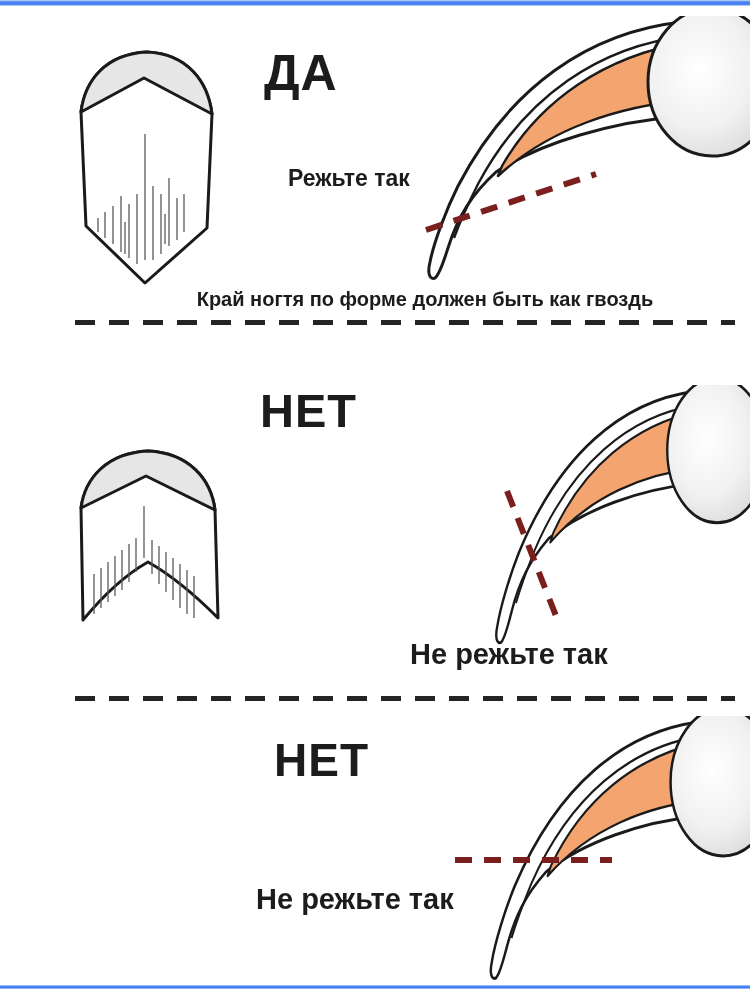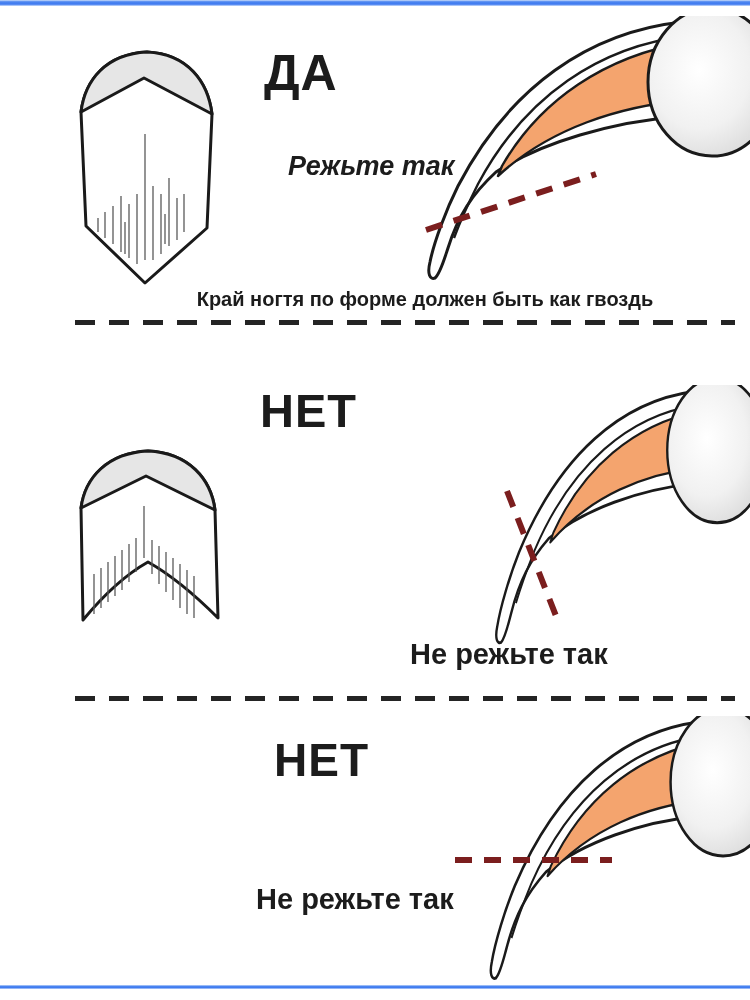--- a/index.html
+++ b/index.html
@@ -53,21 +53,21 @@
         <line x1="29" y1="166" x2="29" y2="192"></line>
         <line x1="108" y1="148" x2="108" y2="186"></line>
         <line x1="22" y1="172" x2="22" y2="186"></line>
         <line x1="49" y1="176" x2="49" y2="208"></line>
         <line x1="89" y1="168" x2="89" y2="198"></line>
       </g>
     </svg>
 
     <div class="verdict" style="left:264px;top:48px;font-size:50px;">ДА</div>
 
-    <div class="instruction" style="left:288px;top:152px;font-size:27px;font-style:italic;">Режьте так</div>
+    <div class="instruction" style="left:288px;top:166px;font-size:23px;">Режьте так</div>
 
     <svg class="abs" style="left:410px;top:16px;" width="340" height="272" viewBox="0 0 340 272">
       <defs>
         <radialGradient id="toeGrad" cx="40%" cy="42%" r="72%">
           <stop offset="0" stop-color="#ffffff"></stop>
           <stop offset="0.55" stop-color="#f1f1f1"></stop>
           <stop offset="0.85" stop-color="#dedede"></stop>
           <stop offset="1" stop-color="#cccccc"></stop>
         </radialGradient>
         <g id="clawShape">

